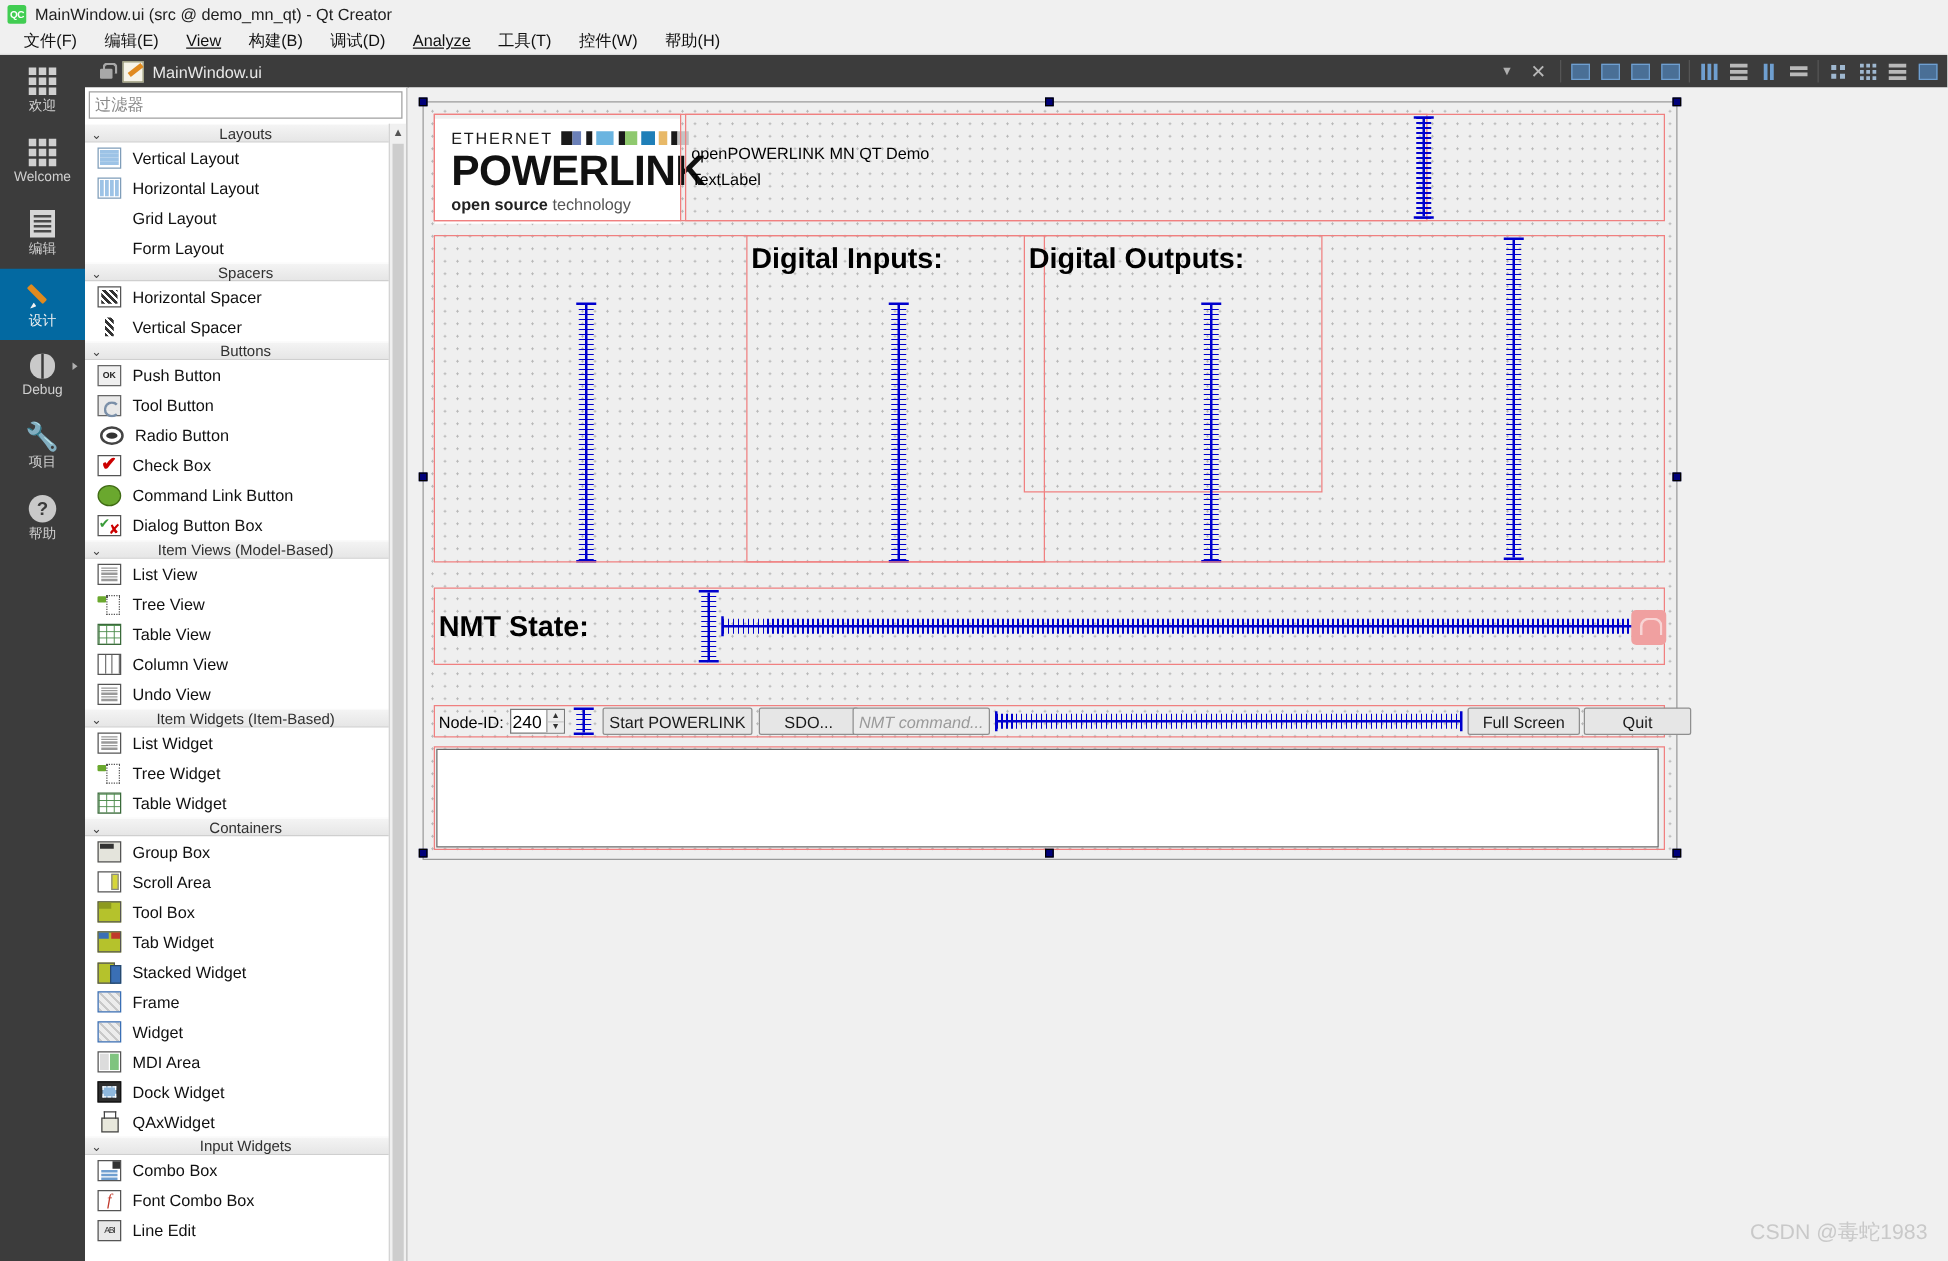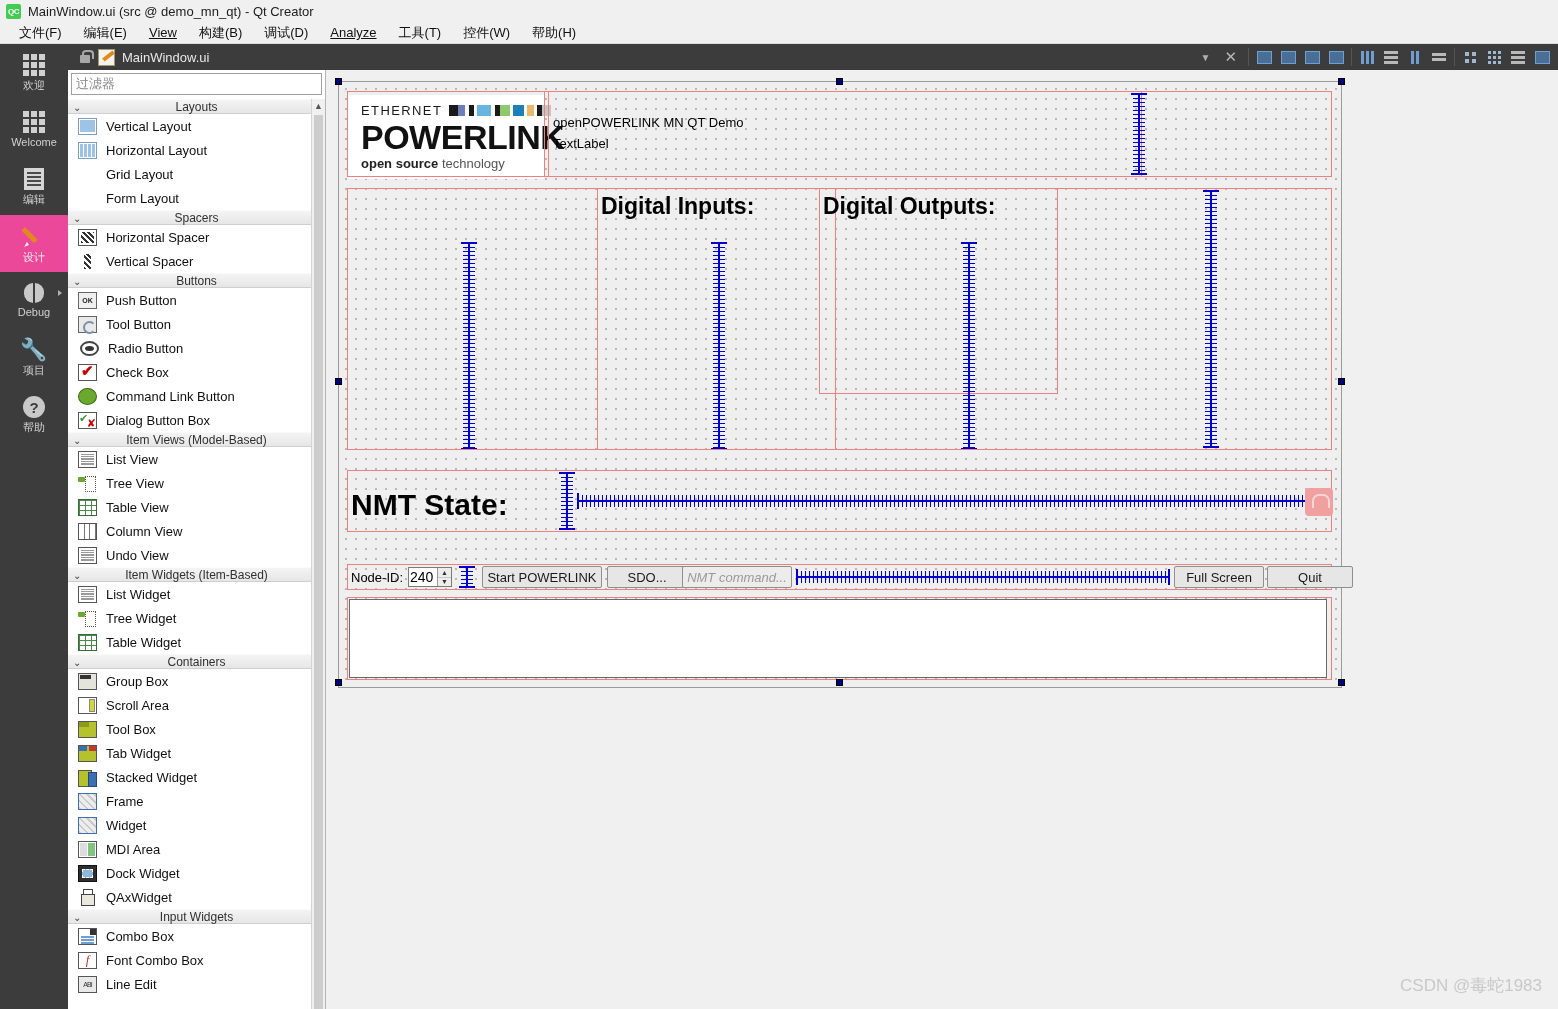--- a/index.html
+++ b/index.html
@@ -35,21 +35,21 @@
   
   #modebar{
     position:absolute; left:0; top:44px; width:68px; bottom:0;
     background:#3c3c3c;
   }
   .mode{
     height:57px; display:flex; flex-direction:column; align-items:center;
     justify-content:center; color:#c8c8c8; font-size:11px; position:relative;
     cursor:default;
   }
-  .mode.sel{ background:#ec4899; }
+  .mode.sel{ background:#0369a1; }
   .mode .mlabel{ margin-top:3px; font-size:11px; line-height:12px; color:#d0d0d0; }
   .mode.sel .mlabel{ color:#f0f0f0; }
   .grid9{ width:22px;height:22px;display:grid;grid-template-columns:repeat(3,1fr);
     grid-template-rows:repeat(3,1fr);gap:2px;}
   .grid9 i{ background:#d0d0d0; display:block;}
   .edit-ic{ width:20px;height:22px;background:#d6d6d6;display:flex;flex-direction:column;
     justify-content:center;gap:2px;padding:3px 3px;}
   .edit-ic i{ display:block;height:2px;background:#4a4a4a;}
   .pencil{ width:24px;height:24px;position:relative;}
   .pencil:before{content:"";position:absolute;left:3px;top:3px;width:18px;height:5px;
@@ -695,21 +695,21 @@
     <div class="spring" style="left:624px;top:160px;height:208px;">
         <i></i>
       </div>
 
     <div class="spring" style="left:866px;top:108px;height:258px;">
         <i></i>
       </div>
     <div class="redbox" style="left:8px;top:106px;width:985px;height:262px;"></div>
 
     <div class="redbox" style="left:8px;top:388px;width:985px;height:62px;">
-      <div class="lbl-title" style="position:absolute;left:3px;top:17px;font-size:30px;">NMT State:</div>
+      <div class="lbl-title" style="position:absolute;left:3px;top:17px;font-size:23px;">NMT State:</div>
     </div>
     <div class="spring" style="left:222px;top:390px;height:58px;">
         <i></i>
       </div>
     <div class="hspring" style="left:238px;top:413px;width:740px;">
         <i></i>
       </div>
     <div class="pinkchip" style="left:966px;top:406px;width:28px;height:28px;"></div>
 
     <div class="redbox" style="left:8px;top:482px;width:985px;height:26px;"></div>

